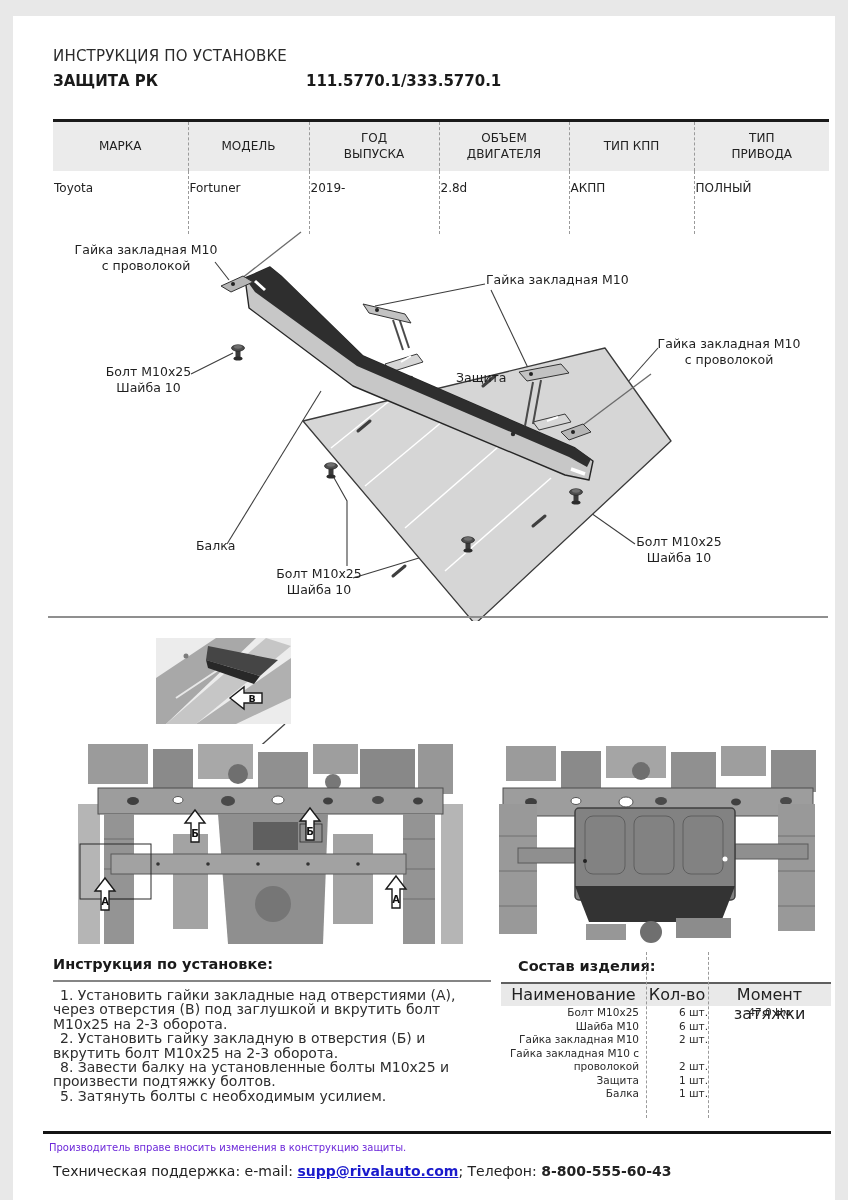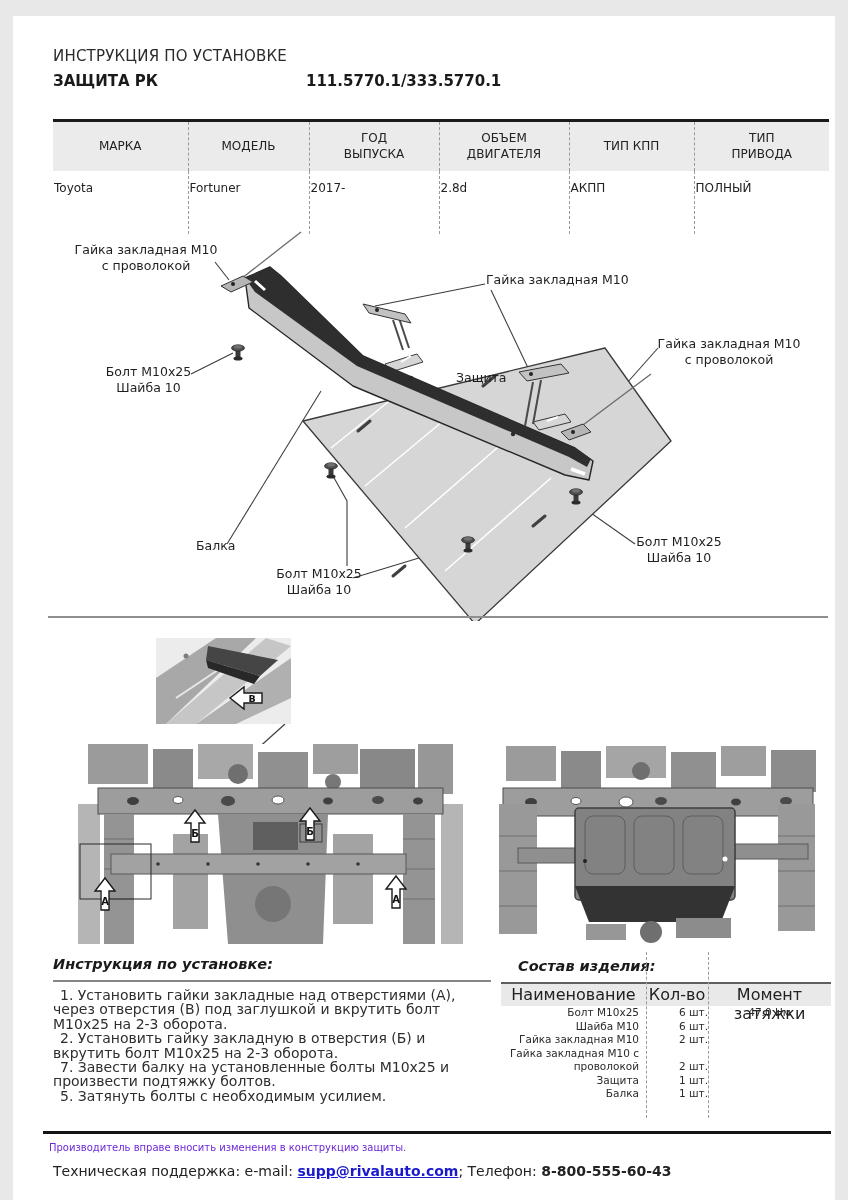--- a/index.html
+++ b/index.html
@@ -24,21 +24,21 @@
   
   .divider1{left:35px;top:600px;width:780px;height:2px;background:#8f8f8f;}
   .divider2{left:30px;top:1115px;width:788px;height:3px;background:#141414;}
   
   #inset{left:143px;top:622px;width:135px;height:86px;}
   #photoL{left:65px;top:728px;width:385px;height:205px;}
   #photoR{left:478px;top:730px;width:335px;height:205px;}
   #connector{left:0;top:600px;width:848px;height:340px;pointer-events:none;}
   
   #install{left:40px;top:940px;width:440px;}
-  .sec-title{font-size:14.5px;font-weight:bold;color:#1a1a1a;font-style:italic;}
+  .sec-title{font-size:14.5px;font-weight:bold;color:#1a1a1a;}
   #install .rule{position:absolute;left:0;top:24px;width:438px;height:2px;background:#858585;}
   #steps{position:absolute;left:0;top:32px;width:438px;font-size:14px;line-height:14.4px;color:#2e2e2e;}
   .step{text-indent:7px;}
   
   #parts{left:488px;top:940px;width:330px;height:170px;}
   #parts .head-band{position:absolute;left:0;top:26px;width:330px;height:22px;background:#e9e9e9;border-top:2px solid #5f5f5f;}
   #parts .ph{position:absolute;top:29px;font-size:16px;color:#222;text-align:center;}
   .dash-v{position:absolute;top:-4px;height:166px;width:0;border-left:1px dashed #9a9a9a;}
   #parts table{position:absolute;left:0;top:50px;width:330px;border-collapse:collapse;font-size:10.5px;color:#2a2a2a;}
   #parts td{padding:0;line-height:13.5px;}
@@ -94,21 +94,21 @@
               <div></div>
             </th>
         <th>
               <div>ТИП</div>
               <div>ПРИВОДА</div>
             </th>
       </tr>
       <tr>
         <td>Toyota</td>
         <td>Fortuner</td>
-        <td>2017-</td>
+        <td>2019-</td>
         <td>2.8d</td>
         <td>АКПП</td>
         <td>ПОЛНЫЙ</td>
       </tr>
     </tbody>
       </table>
   </div>
 
   <div class="abs" id="diagram">
     <svg width="848" height="395" viewBox="0 0 848 395">
@@ -355,21 +355,21 @@
       <rect x="95" y="178" width="40" height="16" fill="#979797"></rect>
     </g>
   </svg>
 
   <div class="abs" id="install">
     <div class="sec-title">Инструкция по установке:</div>
     <div class="rule"></div>
     <div id="steps">
       <div class="step">1. Установить гайки закладные над отверстиями (А), через отверстия (В) под заглушкой и вкрутить болт М10х25 на 2-3 оборота.</div>
       <div class="step">2. Установить гайку закладную в отверстия (Б) и вкрутить болт М10х25 на 2-3 оборота.</div>
-      <div class="step">7. Завести балку на установленные болты М10х25 и произвести подтяжку болтов.</div>
+      <div class="step">8. Завести балку на установленные болты М10х25 и произвести подтяжку болтов.</div>
       <div class="step">5. Затянуть болты с необходимым усилием.</div>
     </div>
   </div>
 
   <div class="abs" id="parts">
     <div class="sec-title" style="position:absolute;left:17px;top:2px;">Состав изделия:</div>
     <div class="head-band"></div>
     <div class="ph" style="left:0;width:145px;">Наименование</div>
     <div class="ph" style="left:145px;width:62px;">Кол-во</div>
     <div class="ph" style="left:207px;width:123px;">Момент затяжки</div>

